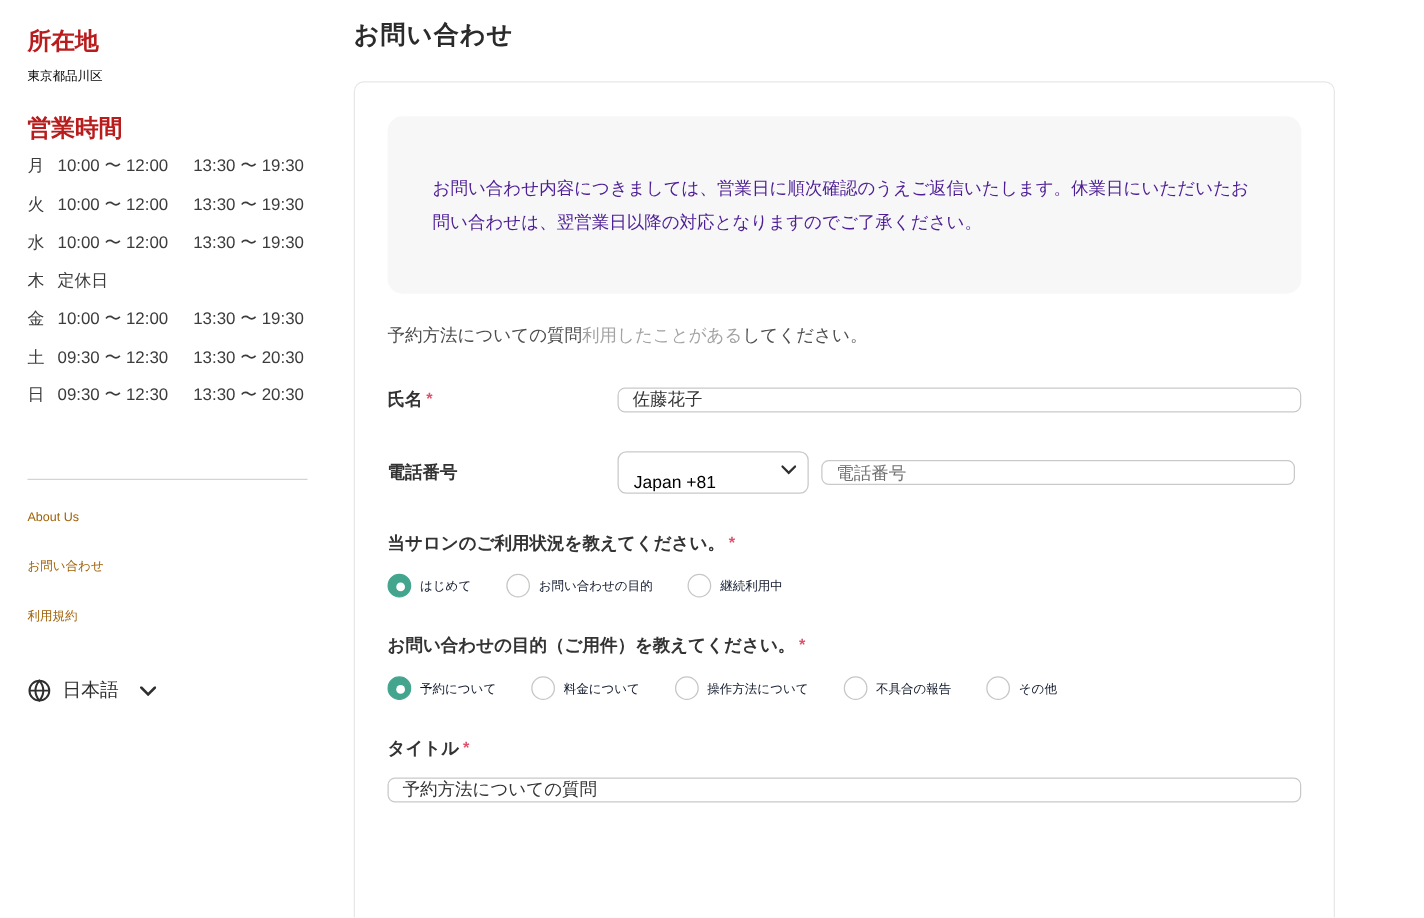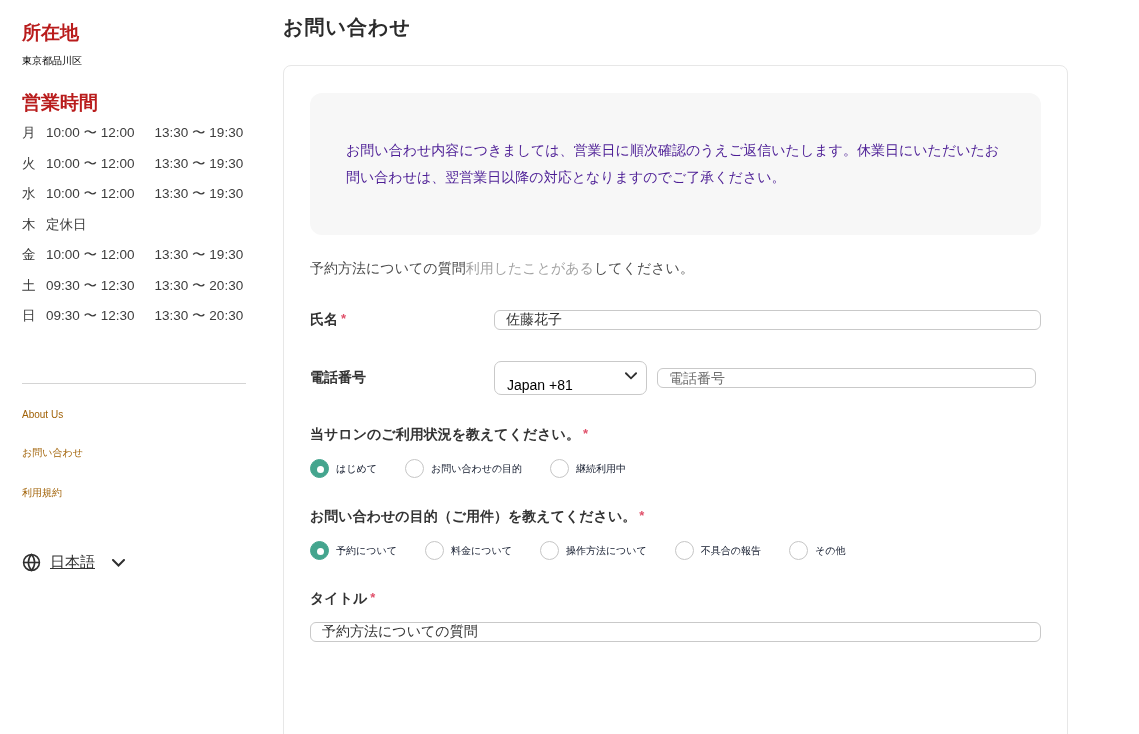--- a/index.html
+++ b/index.html
@@ -34,23 +34,22 @@
   .side-nav-item {
     font-size: 10px;
     color: #a16207;
     padding: 11px 0;
     margin-top: 4px;
     cursor: pointer;
   }
   .lang-row {
     display: flex;
     align-items: center;
-    margin-top: 42px;
+    margin-top: 32px;
     cursor: pointer;
-    text-decoration: underline;
   }
   .lang-row svg { display: block; }
   .lang-label { font-size: 15px; color: #2f2f2f; margin-left: 9px; }
   .lang-chevron { margin-left: 17px; }
 
   
   .main { flex: 1 1 auto; padding: 14px 71px 0 19px; }
   .page-title { font-size: 20px; font-weight: bold; color: #2b2b2b; letter-spacing: 1px; }
   .card {
     margin-top: 24px;

